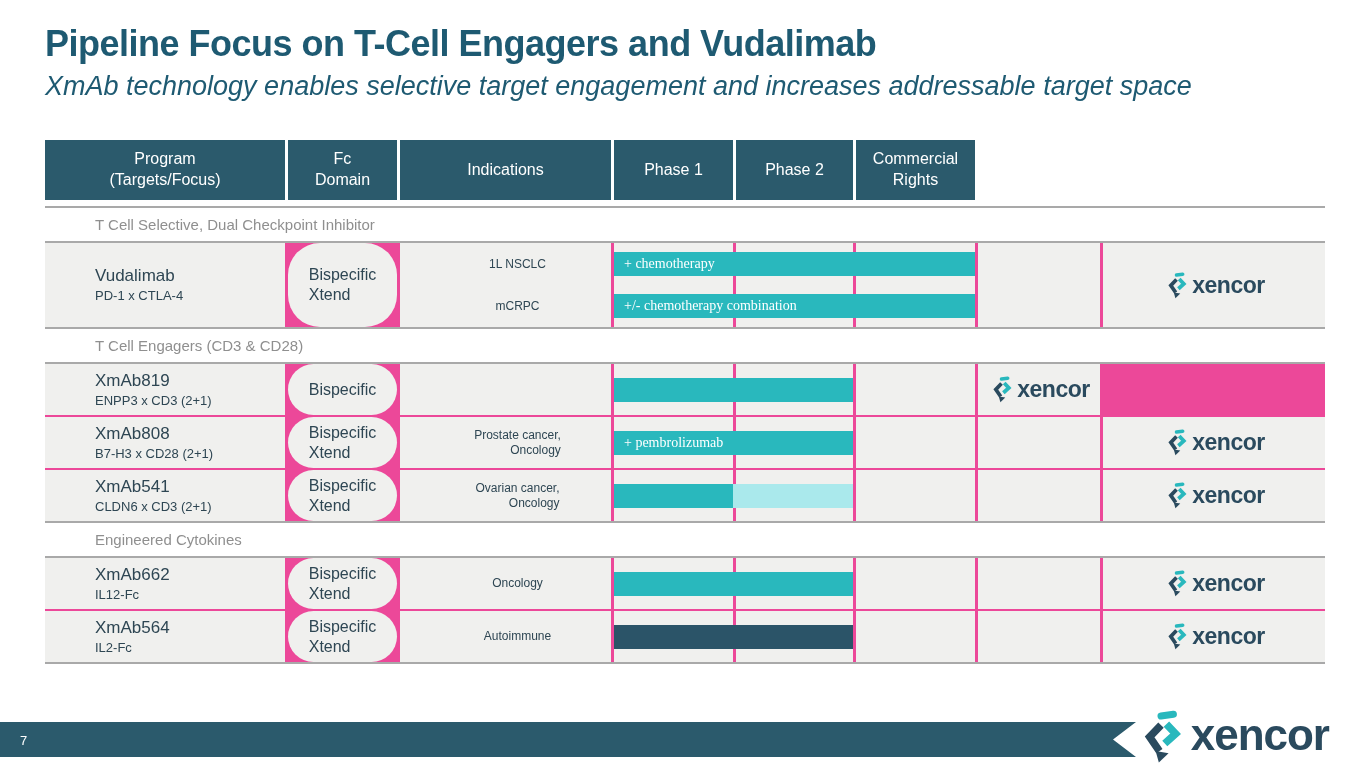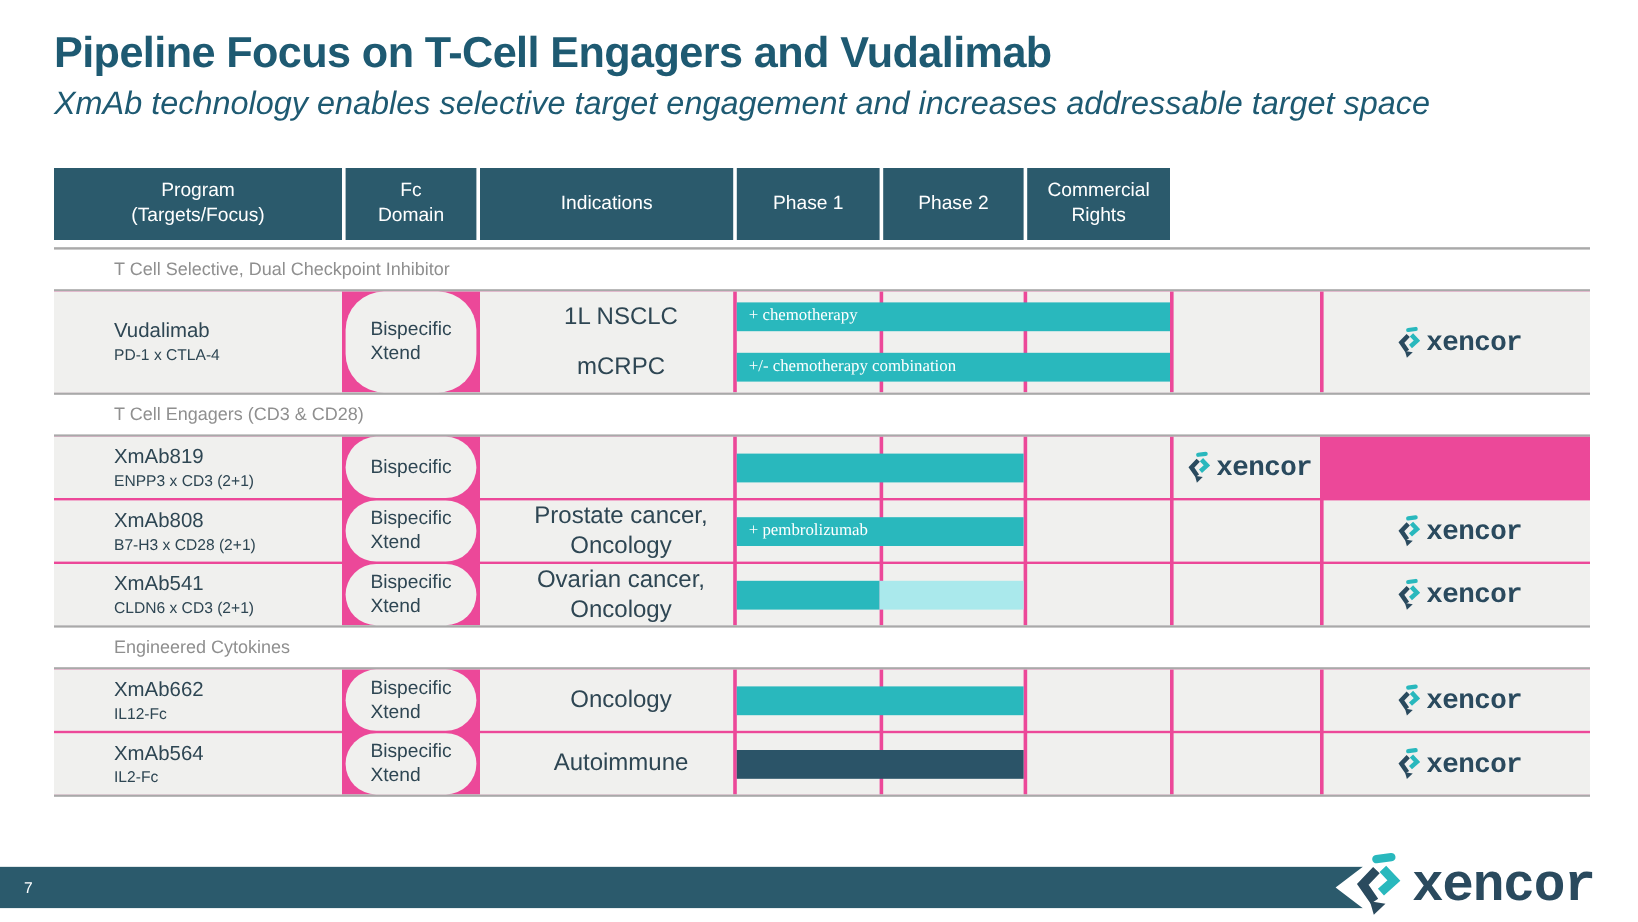--- a/index.html
+++ b/index.html
@@ -26,33 +26,33 @@
   .row-block{display:flex;flex-direction:column;gap:2px;background:#ec4899;}
   .p-row{position:relative;height:51px;}
   .p-row.tall{height:84px;}
   .cell{background:#f0f0ee;}
   .program-cell{display:flex;flex-direction:column;justify-content:center;padding-left:50px;box-sizing:border-box;}
   .prog-name{font-size:17px;color:#2e4653;line-height:1.2;}
   .prog-sub{font-size:13px;color:#2e4653;line-height:1.2;margin-top:2px;}
   .center-cell{display:flex;align-items:center;justify-content:center;
     font-size:16px;color:#2e4653;line-height:1.25;white-space:pre-line;border-radius:32px;}
   .ind-cell{display:flex;flex-direction:column;}
-  .ind-line{flex:1;display:flex;align-items:center;justify-content:center;text-align:center;
-    font-size:20px;color:#2e4653;line-height:1.25;white-space:pre-line;padding-left:24px;}
+  .ind-line{flex:1;display:flex;align-items:center;justify-content:center;text-align:right;
+    font-size:12px;color:#2e4653;line-height:1.25;white-space:pre-line;padding-left:24px;}
   .logo-cell{display:flex;align-items:center;justify-content:center;}
   .bars-overlay{position:absolute;inset:0;display:flex;flex-direction:column;pointer-events:none;}
   .bar-row{flex:1;position:relative;}
   .bar{
     position:absolute;top:50%;transform:translateY(-50%);height:24px;
     color:#ffffff;font-size:14px;line-height:24px;padding-left:10px;box-sizing:border-box;
     white-space:nowrap;overflow:hidden;font-family:Liberation Serif, serif;
   }
   .end-line{height:2px;background:#a9a9a9;}
   
-  .logo{display:flex;align-items:flex-end;gap:2px;font-family:Liberation Mono, monospace;}
+  .logo{display:flex;align-items:flex-start;gap:2px;}
   .logo svg{width:27px;height:27px;display:block;}
   .logo .logo-text{font-size:23px;font-weight:700;color:#2a4a5e;letter-spacing:-0.5px;}
   .logo-big{position:absolute;right:36px;top:710px;gap:3px;}
   .logo-big svg{width:54px;height:54px;}
   .logo-big .logo-text{font-size:44px;letter-spacing:-1px;}
   
   .key-row{position:absolute;left:45px;top:654px;width:1280px;display:flex;justify-content:flex-end;align-items:center;gap:13px;}
   .key-label{font-size:16px;color:#333333;margin-right:2px;}
   .key-box{width:159px;height:30px;display:flex;align-items:center;justify-content:center;color:#ffffff;font-size:15px;}
   

